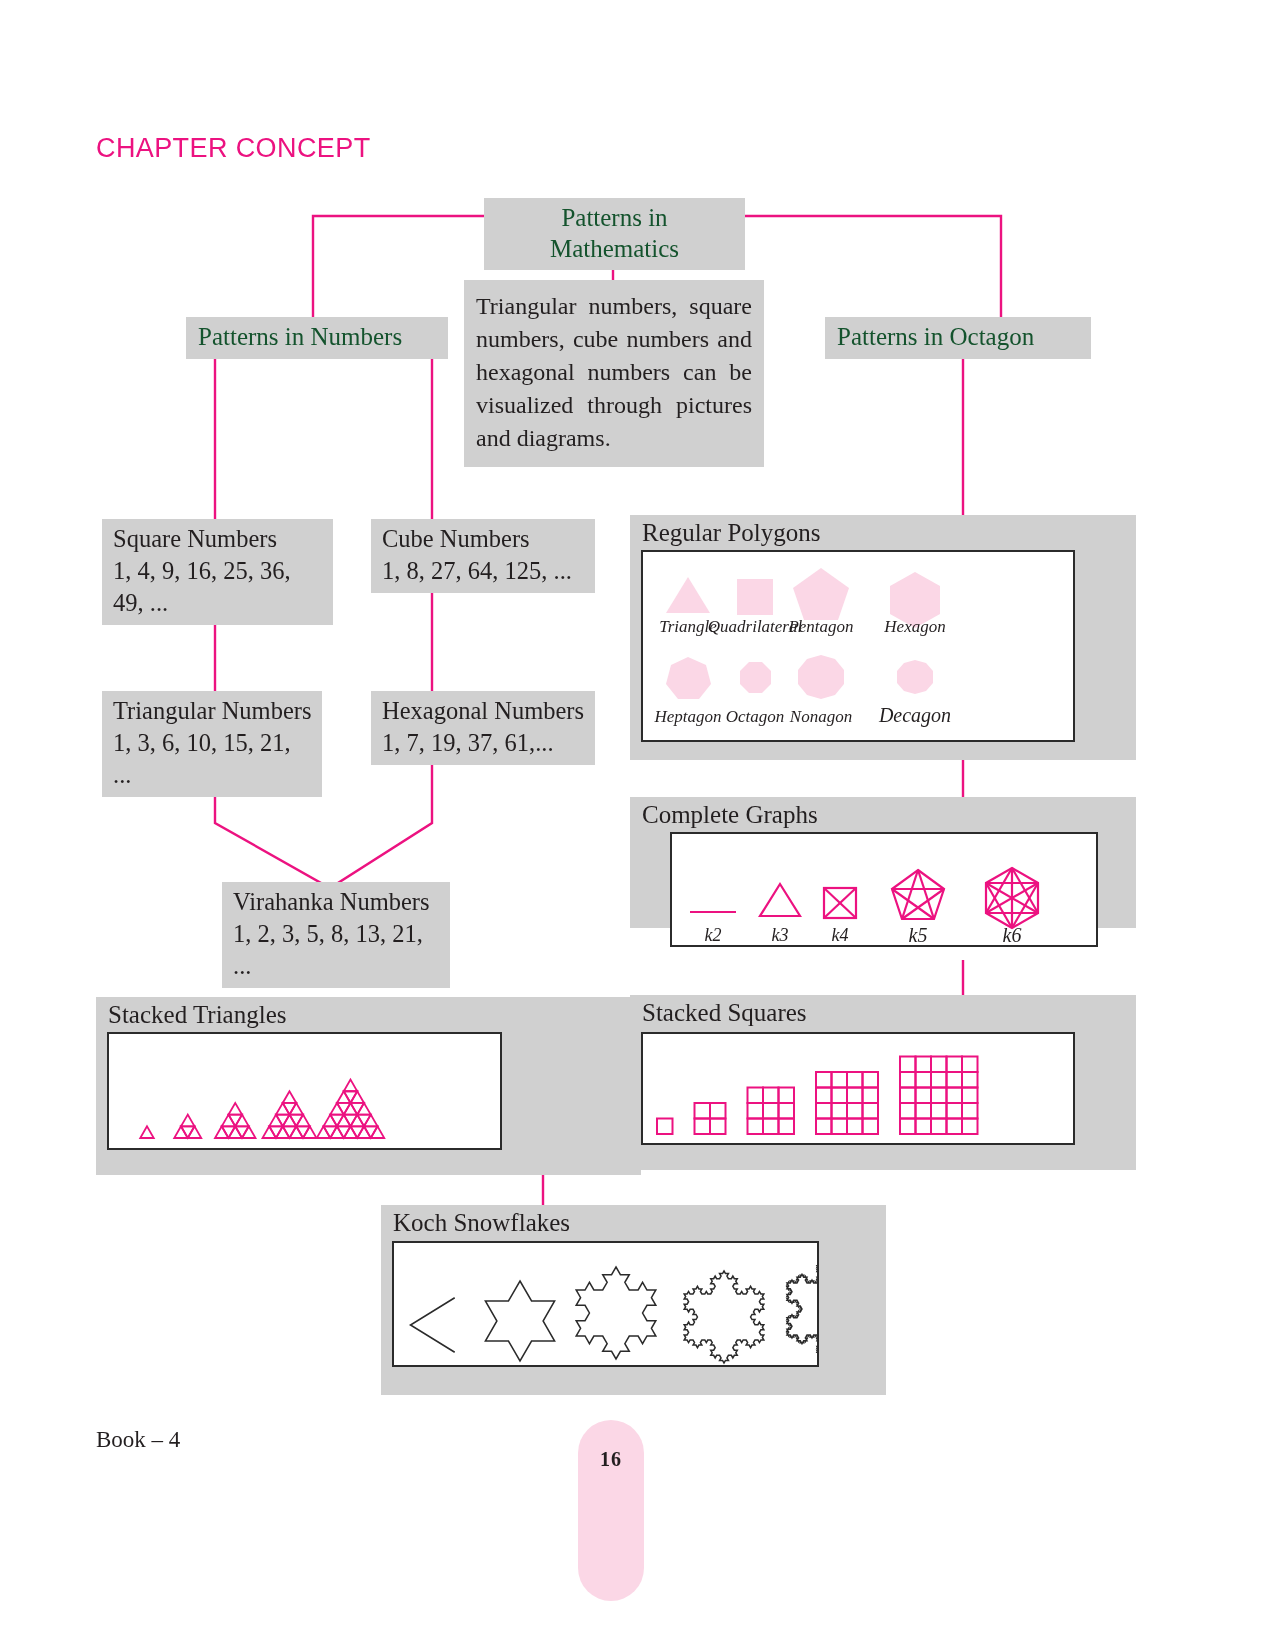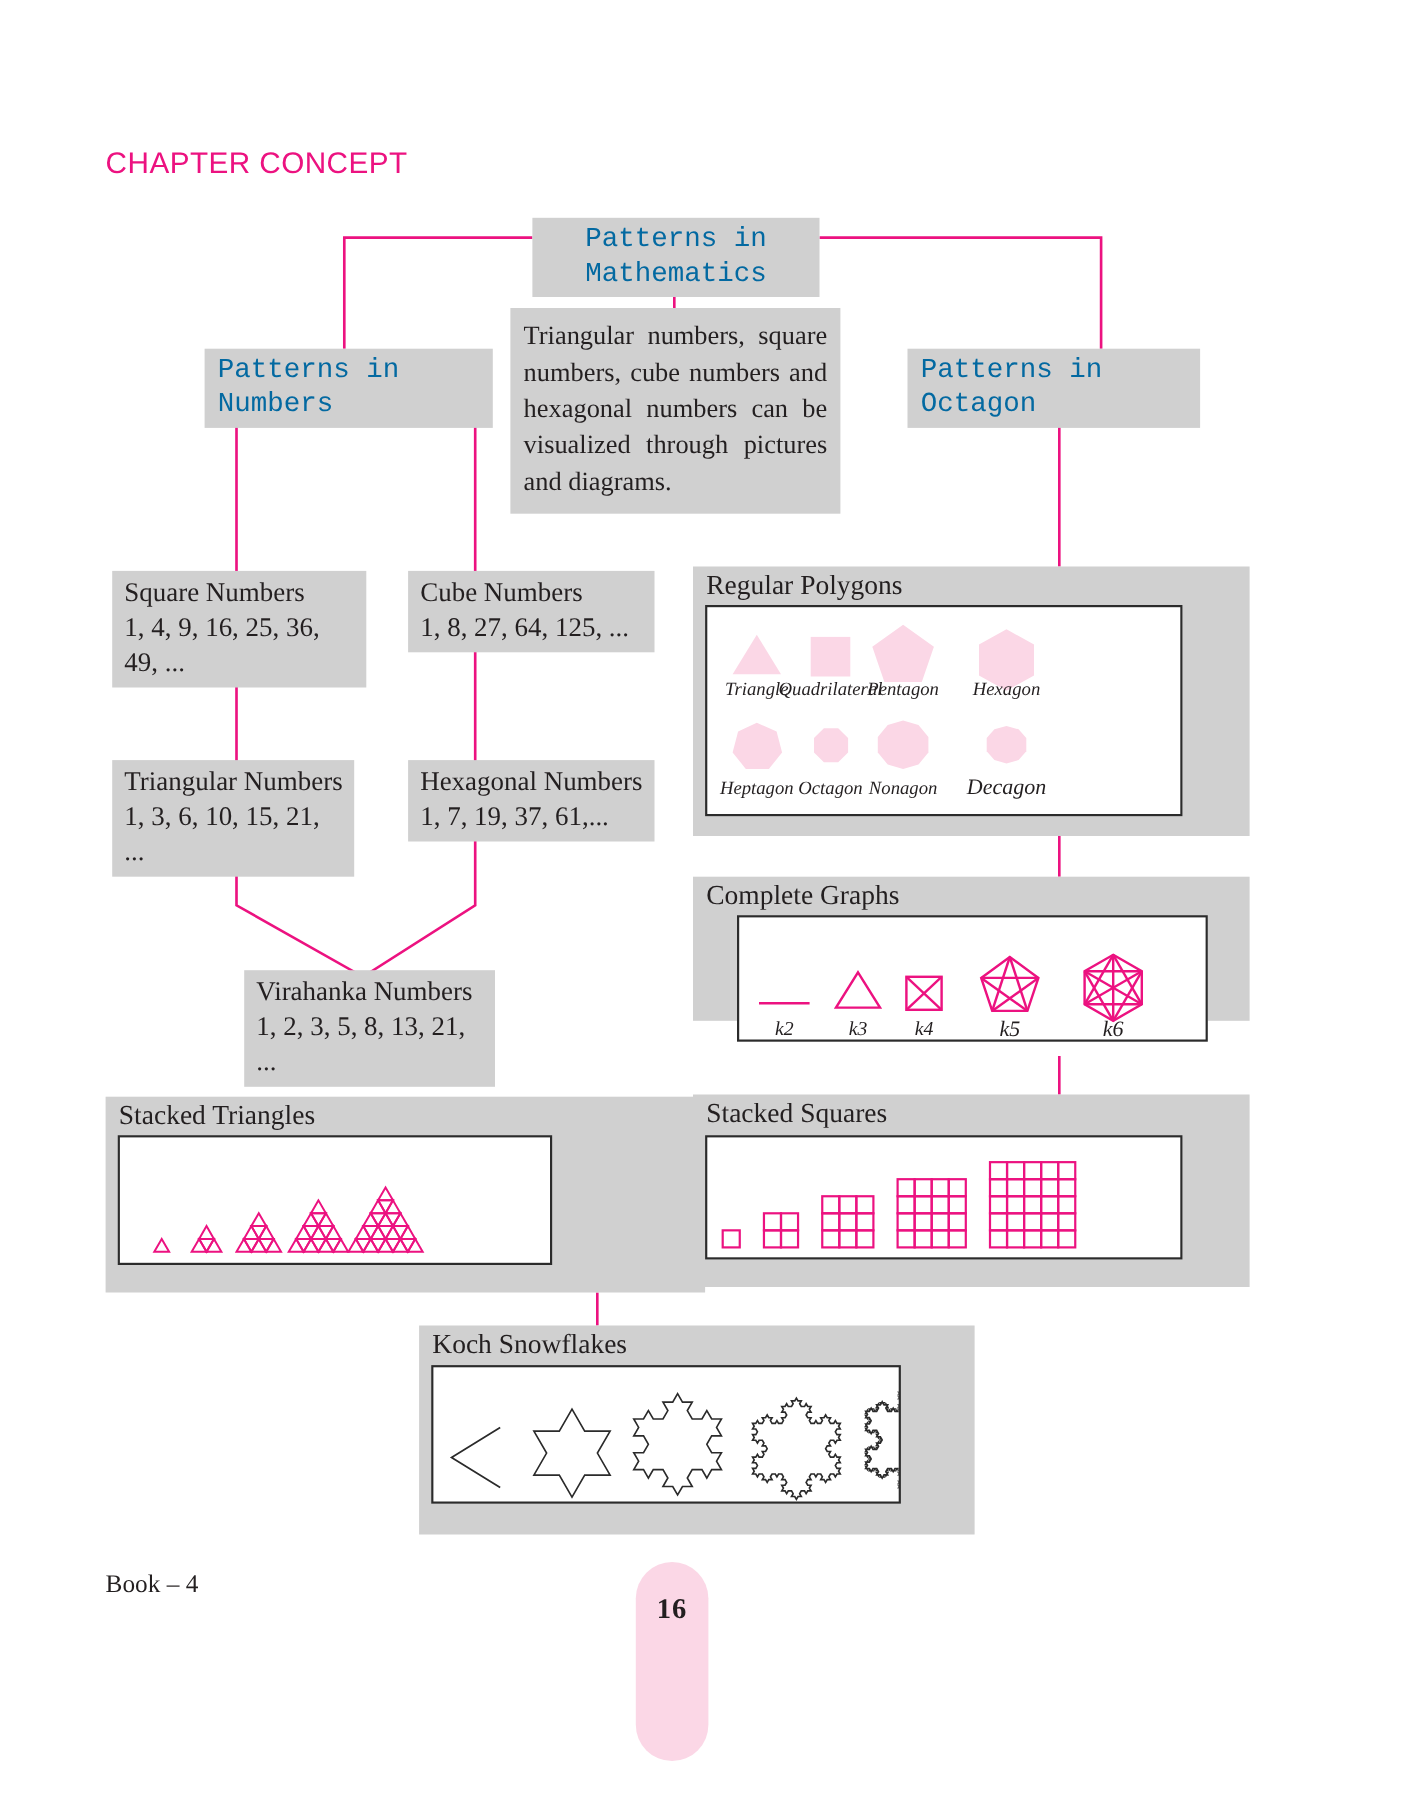--- a/index.html
+++ b/index.html
@@ -18,21 +18,21 @@
     font-family:"Liberation Sans", sans-serif;
     font-size:27px;letter-spacing:.4px;
     color:#ec1280;
   }
 
   
   .gbox{
     position:absolute;background:#d0d0d0;color:#231f20;
     box-sizing:border-box;
   }
-  .pinklabel{color:#0369a1;font-family:Liberation Mono, monospace;}
+  .pinklabel{color:#14532d;}
   .node{
     font-size:25px;line-height:1.22;
     padding:5px 12px 6px 12px;
   }
   .numnode{
     font-size:24.5px;line-height:1.30;
     padding:4px 10px 6px 11px;
   }
   .just{
     font-size:24px;line-height:1.38;
@@ -53,21 +53,21 @@
     white-space:nowrap;
   }
 
   
   #page-pill{
     position:absolute;left:578px;top:1420px;width:66px;height:181px;
     background:#fbd7e6;border-radius:33px;
   }
   #page-number{
     position:absolute;left:0;top:28px;width:66px;text-align:center;
-    font-size:26px;font-weight:bold;color:#231f20;letter-spacing:1px;
+    font-size:20px;font-weight:bold;color:#231f20;letter-spacing:1px;
   }
   #book-label{
     position:absolute;left:96px;top:1427px;
     font-size:23px;color:#231f20;
   }
 </style>
 </head>
 <body>
 
 <div class="page">

